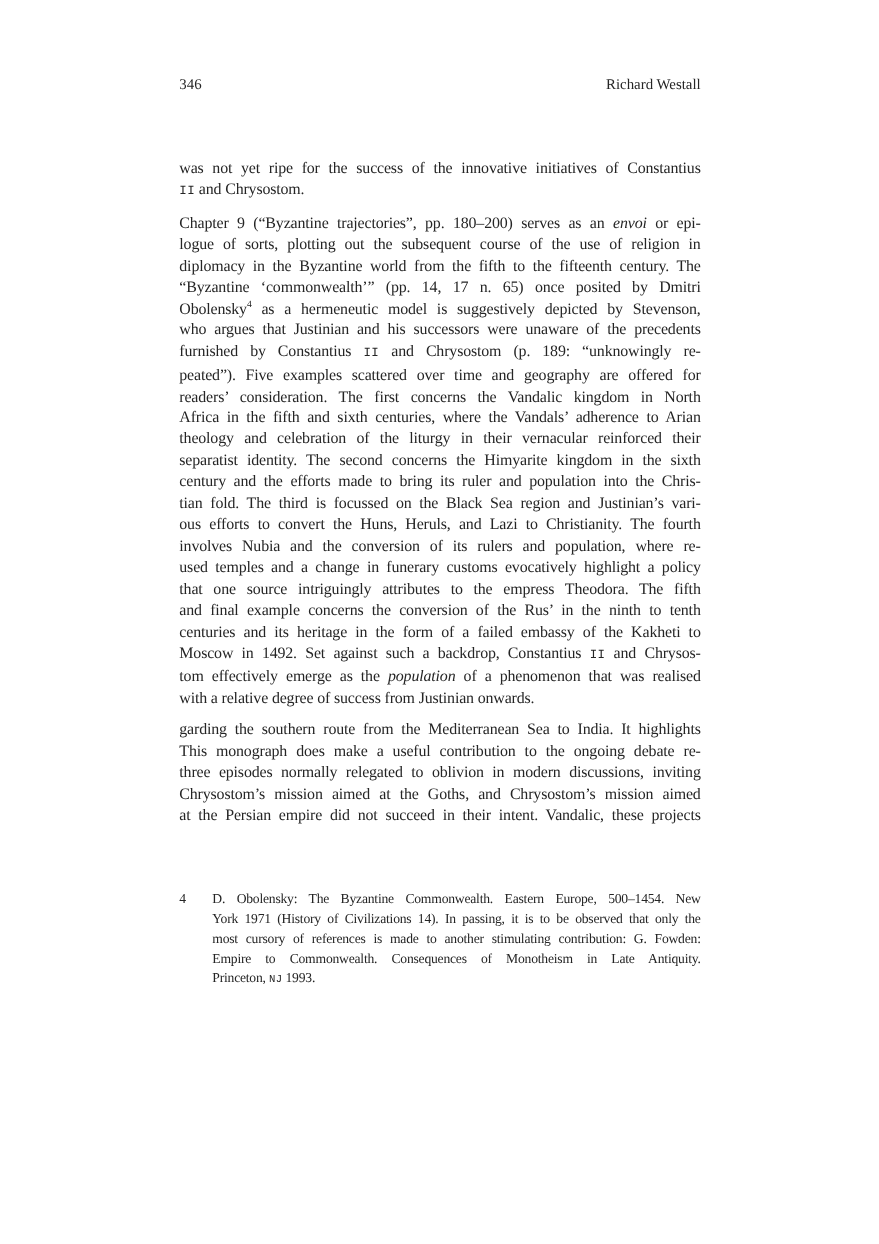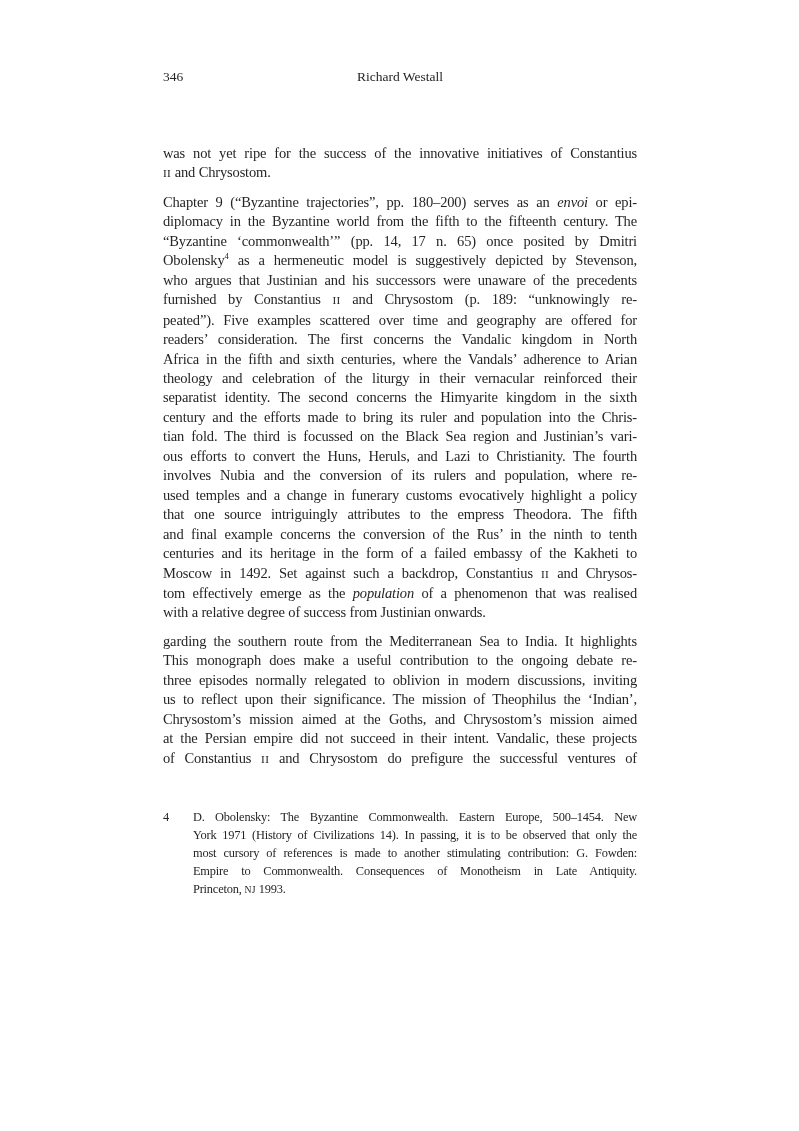--- a/index.html
+++ b/index.html
@@ -20,21 +20,21 @@
     left: 163px; top: 69px;
     width: 474px;
     font-size: 13.5px;
     line-height: 16px;
   }
   .page-number {
     position: absolute; left: 0; top: 0;
   }
   .running-title {
     display: block;
-    text-align: center;
+    text-align: right;
   }
   .body-text {
     position: absolute;
     left: 163px; top: 144px;
     width: 474px;
     font-size: 14.5px;
     line-height: 19.45px;
     letter-spacing: -0.15px;
   }
   .para { margin: 0 0 9px 0; }
@@ -50,20 +50,21 @@
   }
   em { font-style: italic; }
   sup {
     font-size: 0.60em;
     vertical-align: super;
     line-height: 0;
   }
   .sc {
     font-size: 0.78em;
     letter-spacing: 0.03em;
+    font-family: Liberation Mono, monospace;
   }
   .footnote {
     position: absolute;
     left: 163px; top: 808px;
     width: 474px;
     font-size: 12.4px;
     line-height: 18px;
     letter-spacing: -0.2px;
     display: flex;
   }
@@ -83,20 +84,21 @@
     <span class="running-title">Richard Westall</span>
   </div>
 
   <div class="body-text">
     <div class="para">
         <div class="tline">was not yet ripe for the success of the innovative initiatives of Constantius</div>
         <div class="tline last"><span class="sc">II</span> and Chrysostom.</div>
       </div>
     <div class="para">
         <div class="tline">Chapter 9 (“Byzantine trajectories”, pp. 180–200) serves as an <em>envoi</em> or epi-</div>
+        <div class="tline">logue of sorts, plotting out the subsequent course of the use of religion in</div>
         <div class="tline">diplomacy in the Byzantine world from the fifth to the fifteenth century. The</div>
         <div class="tline">“Byzantine ‘commonwealth’” (pp. 14, 17 n. 65) once posited by Dmitri</div>
         <div class="tline">Obolensky<sup>4</sup> as a hermeneutic model is suggestively depicted by Stevenson,</div>
         <div class="tline">who argues that Justinian and his successors were unaware of the precedents</div>
         <div class="tline">furnished by Constantius <span class="sc">II</span> and Chrysostom (p. 189: “unknowingly re-</div>
         <div class="tline">peated”). Five examples scattered over time and geography are offered for</div>
         <div class="tline">readers’ consideration. The first concerns the Vandalic kingdom in North</div>
         <div class="tline">Africa in the fifth and sixth centuries, where the Vandals’ adherence to Arian</div>
         <div class="tline">theology and celebration of the liturgy in their vernacular reinforced their</div>
         <div class="tline">separatist identity. The second concerns the Himyarite kingdom in the sixth</div>
@@ -109,24 +111,22 @@
         <div class="tline">and final example concerns the conversion of the Rus’ in the ninth to tenth</div>
         <div class="tline">centuries and its heritage in the form of a failed embassy of the Kakheti to</div>
         <div class="tline">Moscow in 1492. Set against such a backdrop, Constantius <span class="sc">II</span> and Chrysos-</div>
         <div class="tline">tom effectively emerge as the <em>population</em> of a phenomenon that was realised</div>
         <div class="tline last">with a relative degree of success from Justinian onwards.</div>
       </div>
     <div class="para">
         <div class="tline">garding the southern route from the Mediterranean Sea to India. It highlights</div>
         <div class="tline">This monograph does make a useful contribution to the ongoing debate re-</div>
         <div class="tline">three episodes normally relegated to oblivion in modern discussions, inviting</div>
-        <div class="tline">us to reflect upon their significance. The mission of Theophilus the ‘Indian’,</div>
         <div class="tline">Chrysostom’s mission aimed at the Goths, and Chrysostom’s mission aimed</div>
         <div class="tline">at the Persian empire did not succeed in their intent. Vandalic, these projects</div>
-        <div class="tline">of Constantius <span class="sc">II</span> and Chrysostom do prefigure the successful ventures of</div>
       </div>
   </div>
 
   <div class="footnote">
     <span class="fn-num">4</span>
     <div class="fn-text">
         <div class="tline">D. Obolensky: The Byzantine Commonwealth. Eastern Europe, 500–1454. New</div>
         <div class="tline">York 1971 (History of Civilizations 14). In passing, it is to be observed that only the</div>
         <div class="tline">most cursory of references is made to another stimulating contribution: G. Fowden:</div>
         <div class="tline">Empire to Commonwealth. Consequences of Monotheism in Late Antiquity.</div>

